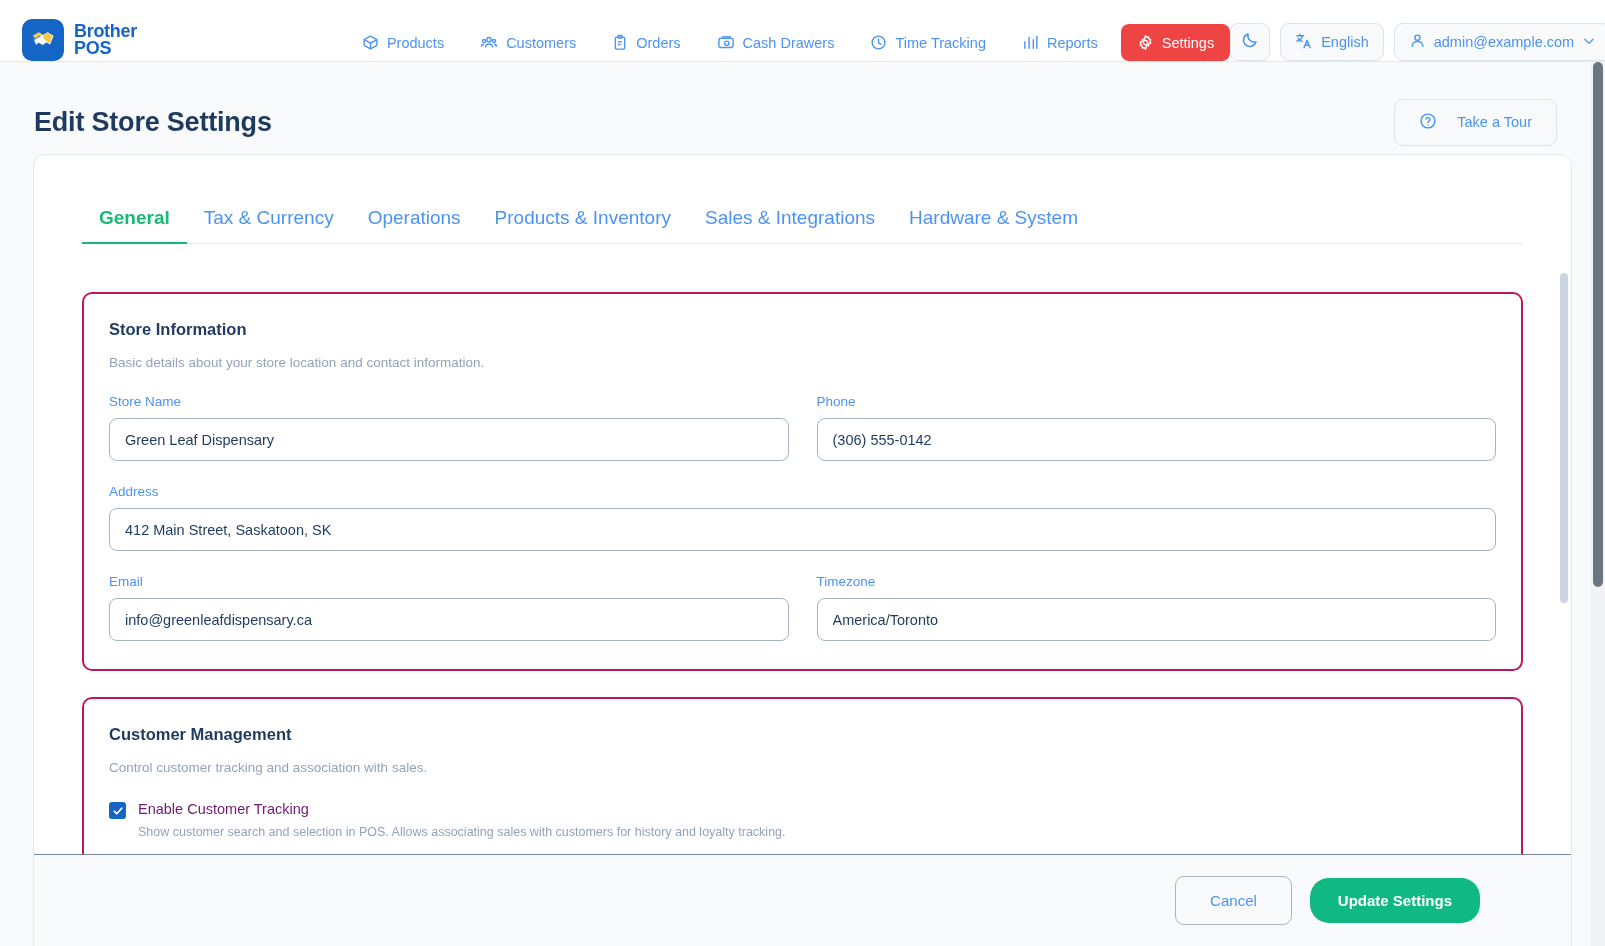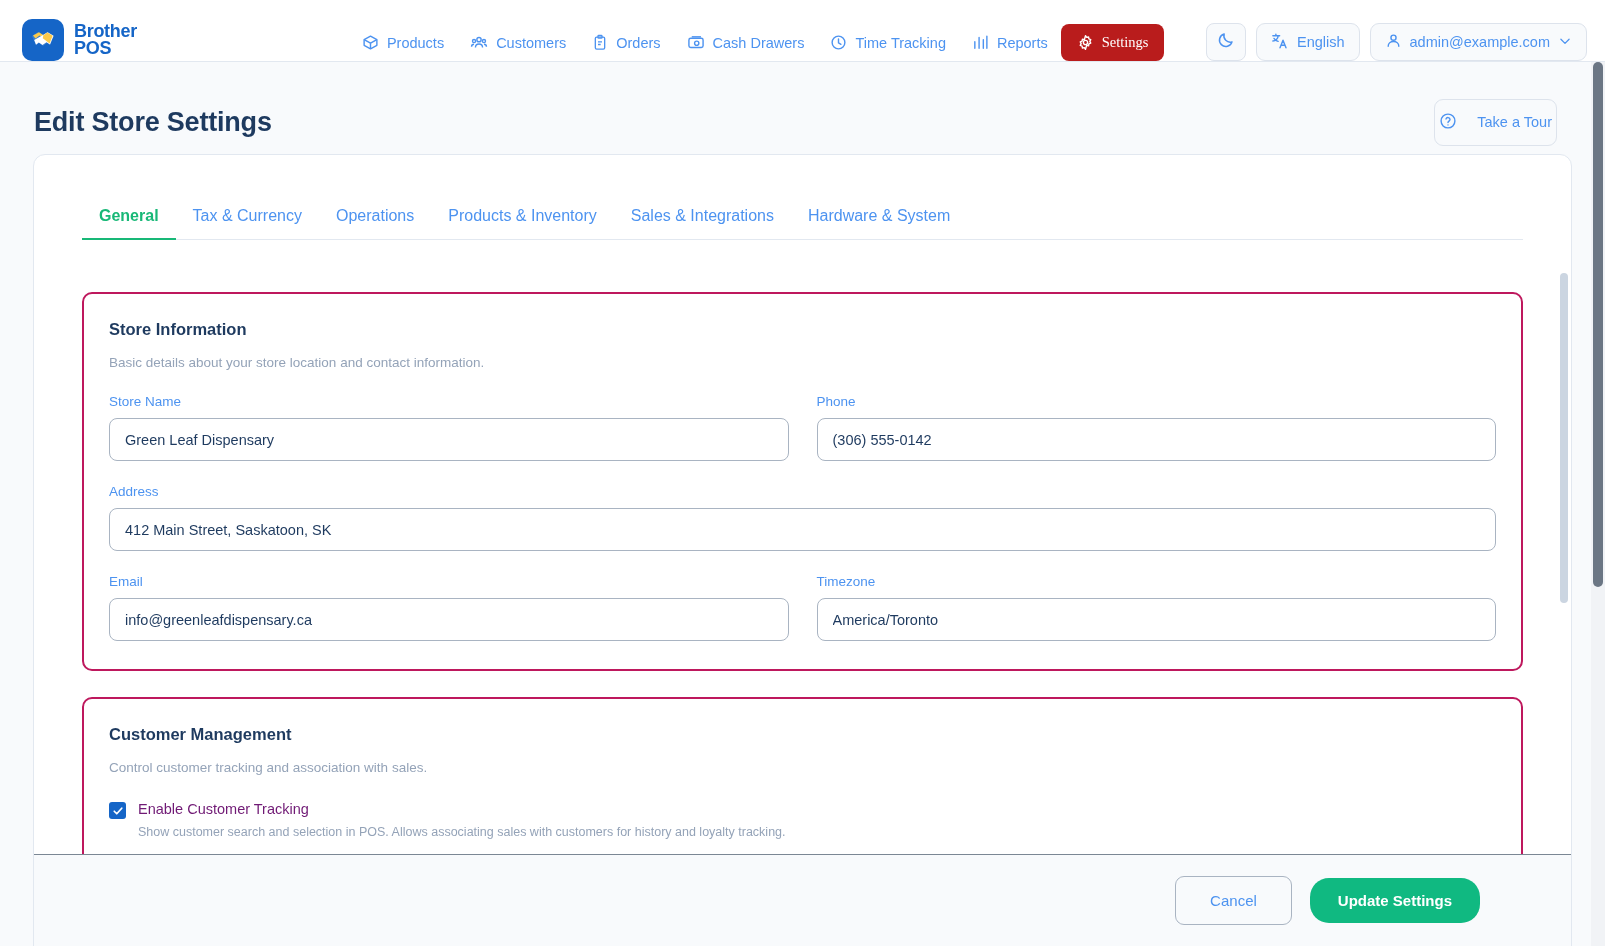--- a/index.html
+++ b/index.html
@@ -27,34 +27,33 @@
     background: #1565c7;
     display: flex; align-items: center; justify-content: center;
     flex: 0 0 auto;
   }
   .brand-text {
     font-size: 18px; font-weight: bold; line-height: 17px;
     color: #1565c7; letter-spacing: -0.3px;
   }
 
   .navlinks {
-    display: flex; align-items: center; gap: 0;
+    display: flex; align-items: center; gap: 10px;
     margin-left: 212px;
   }
   .navlink {
     display: flex; align-items: center; gap: 8px;
     padding: 9px 13px; border-radius: 8px;
     color: #4d93f0; font-size: 14.5px; white-space: nowrap;
     cursor: pointer;
   }
   .navlink svg { display: block; }
   .navlink.active {
-    background: #b91c1c; color: #ffffff;
+    background: #ef4444; color: #ffffff;
     padding: 10px 16px;
-    font-family: Liberation Serif, serif;
   }
 
   .navright { margin-left: auto; display: flex; align-items: center; gap: 10px; }
   .iconbtn {
     width: 40px; height: 38px; border-radius: 8px;
     border: 1px solid #dde3ec; background: #f8fafc;
     display: flex; align-items: center; justify-content: center;
     cursor: pointer;
   }
   .pillbtn {
@@ -72,21 +71,21 @@
     height: 92px;
   }
   .pagetitle {
     font-size: 27px; font-weight: bold; color: #1e3a5f;
     letter-spacing: -0.2px;
   }
   .tourbtn {
     margin-left: auto;
     display: flex; align-items: center; gap: 20px;
     border: 1px solid #dde3ec; background: #f8fafc;
-    border-radius: 9px; padding: 12px 4px;
+    border-radius: 9px; padding: 12px 24px;
     color: #4d93f0; font-size: 14.5px; cursor: pointer;
   }
 
   
   .card {
     margin: 0 33px;
     background: #ffffff;
     border: 1px solid #e2e8f0;
     border-radius: 12px;
     height: 818px;
@@ -95,21 +94,21 @@
   }
 
   .tabs {
     display: flex; align-items: flex-end; gap: 0;
     margin: 0 48px;
     border-bottom: 1px solid #e2e8f0;
     padding-top: 42px;
   }
   .tab {
     padding: 10px 17px 13px 17px;
-    font-size: 16px; color: #4d93f0; cursor: pointer;
+    font-size: 19px; color: #4d93f0; cursor: pointer;
     border-bottom: 2px solid transparent;
     margin-bottom: -1px; white-space: nowrap;
   }
   .tab.active {
     color: #18b877; font-weight: 600;
     border-bottom-color: #18b877;
   }
 
   .scrollarea {
     position: absolute;

